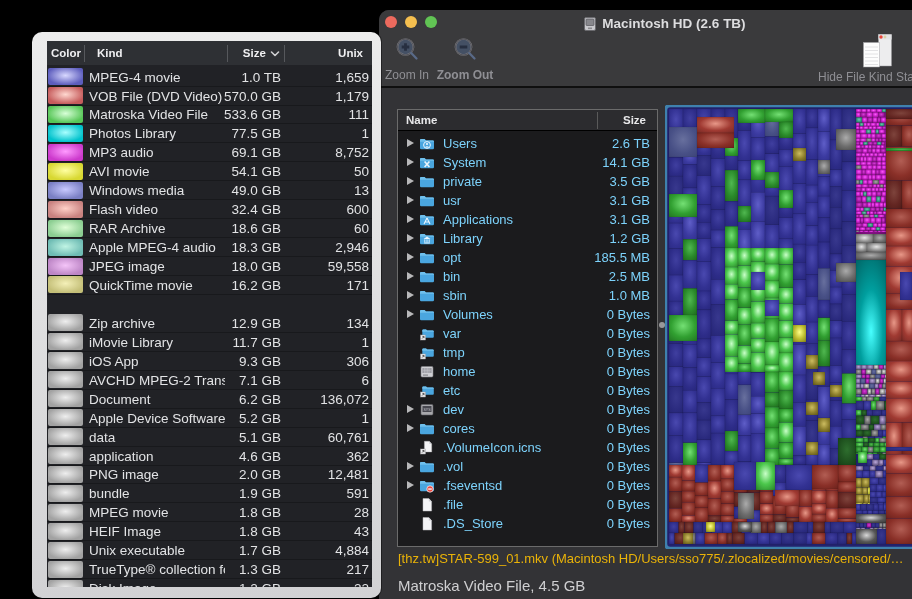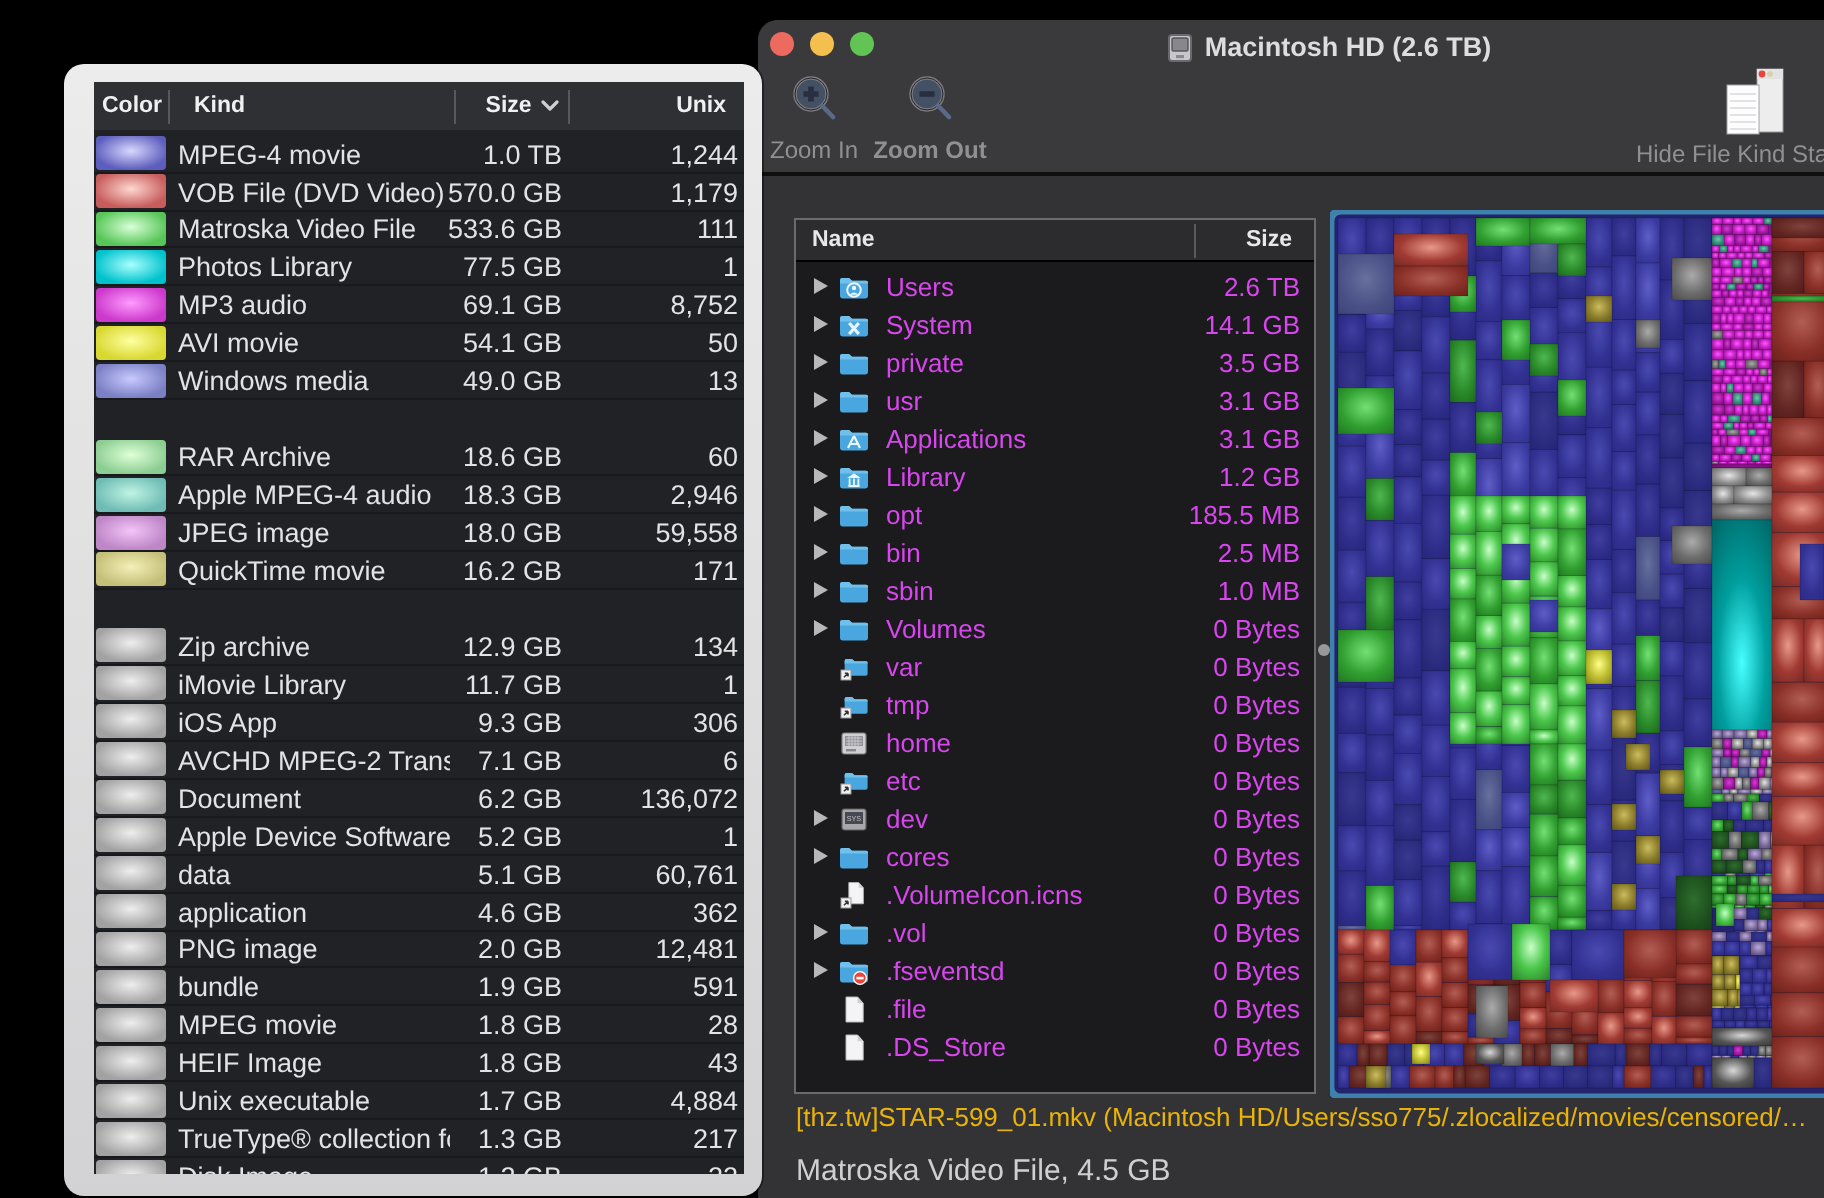--- a/index.html
+++ b/index.html
@@ -29,21 +29,21 @@
 #hidestats svg { position:relative; left:-4px; }
 
 
 #flist { position:absolute; left:18px; top:99px; width:261px; height:438px;
   background:#1b1b1d; border:1px solid #6b6b6b; }
 #flhead { position:absolute; left:0; top:0; width:259px; height:21px; background:#2c2c2f;
   border-bottom:1px solid #000; color:#e8e8ea; font-weight:bold; font-size:11.5px; }
 #flhead .nm { position:absolute; left:8px; top:4px; }
 #flhead .sz { position:absolute; right:11px; top:4px; }
 #flhead .div { position:absolute; left:199px; top:2px; width:1px; height:17px; background:#5a5a5a; }
-.frow { position:absolute; left:0; width:259px; height:19px; color:#d946ef; font-size:13px;padding-left:40px; }
+.frow { position:absolute; left:0; width:259px; height:19px; color:#7dd3fc; font-size:13px;padding-left:40px; }
 .frow .tri { position:absolute; left:9px; top:5px; width:0; height:0;
   border-left:7px solid #b8b8ba; border-top:4.5px solid transparent; border-bottom:4.5px solid transparent; }
 .frow .icon { position:absolute; left:21px; top:2px; width:16px; height:15px; }
 .frow .nm { position:absolute; left:45px; top:2px; white-space:nowrap; }
 .frow .sz { position:absolute; right:7px; top:2px; }
 
 
 #treemap { position:absolute; left:286px; top:95px; }
 #splitdot { position:absolute; left:280px; top:312px; width:6px; height:6px; border-radius:50%; background:#98989a; }
 
@@ -1535,21 +1535,21 @@
           <span class="c3">Size <svg width="10" height="6" viewBox="0 0 10 6" style="margin-left:1px">
               <path d="M1.5 1 L5 4.5 L8.5 1" stroke="#cfcfd1" fill="none" stroke-width="1.6" stroke-linecap="round" stroke-linejoin="round"></path>
             </svg></span>
         <span class="d3"></span>
           <span class="c4">Unix</span>
       </div>
       <div class="lrow" style="top:26.5px">
           <span class="sw" style="background:radial-gradient(ellipse 65% 68% at 50% 44%, #d8d8ff 0%, #5d5dbd 82%, #5d5dbd 100%)"></span>
           <span class="kn">MPEG-4 movie</span>
           <span class="sz">1.0 TB</span>
-          <span class="fl">1,244</span>
+          <span class="fl">1,659</span>
         </div>
 <div class="lrow" style="top:45.5px">
           <span class="sw" style="background:radial-gradient(ellipse 65% 68% at 50% 44%, #ffd8d0 0%, #c65c5c 82%, #c65c5c 100%)"></span>
           <span class="kn">VOB File (DVD Video)</span>
           <span class="sz">570.0 GB</span>
           <span class="fl">1,179</span>
         </div>
 <div class="lrow" style="top:64.4px">
           <span class="sw" style="background:radial-gradient(ellipse 65% 68% at 50% 44%, #d8ffd8 0%, #57c657 82%, #57c657 100%)"></span>
           <span class="kn">Matroska Video File</span>
@@ -1572,20 +1572,26 @@
           <span class="sw" style="background:radial-gradient(ellipse 65% 68% at 50% 44%, #ffffa0 0%, #d8d832 82%, #d8d832 100%)"></span>
           <span class="kn">AVI movie</span>
           <span class="sz">54.1 GB</span>
           <span class="fl">50</span>
         </div>
 <div class="lrow" style="top:140.2px">
           <span class="sw" style="background:radial-gradient(ellipse 65% 68% at 50% 44%, #c8c9ff 0%, #7b80c4 82%, #7b80c4 100%)"></span>
           <span class="kn">Windows media</span>
           <span class="sz">49.0 GB</span>
           <span class="fl">13</span>
+        </div>
+<div class="lrow" style="top:159.2px">
+          <span class="sw" style="background:radial-gradient(ellipse 65% 68% at 50% 44%, #ffd0c8 0%, #c98280 82%, #c98280 100%)"></span>
+          <span class="kn">Flash video</span>
+          <span class="sz">32.4 GB</span>
+          <span class="fl">600</span>
         </div>
 <div class="lrow" style="top:178.1px">
           <span class="sw" style="background:radial-gradient(ellipse 65% 68% at 50% 44%, #e0ffd8 0%, #8cce92 82%, #8cce92 100%)"></span>
           <span class="kn">RAR Archive</span>
           <span class="sz">18.6 GB</span>
           <span class="fl">60</span>
         </div>
 <div class="lrow" style="top:197.0px">
           <span class="sw" style="background:radial-gradient(ellipse 65% 68% at 50% 44%, #c0f4e4 0%, #6fbcb4 82%, #6fbcb4 100%)"></span>
           <span class="kn">Apple MPEG-4 audio</span>

